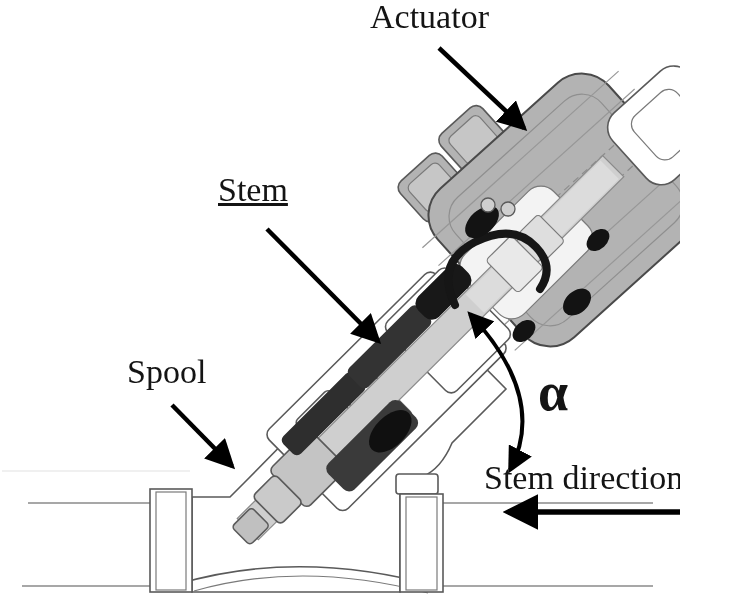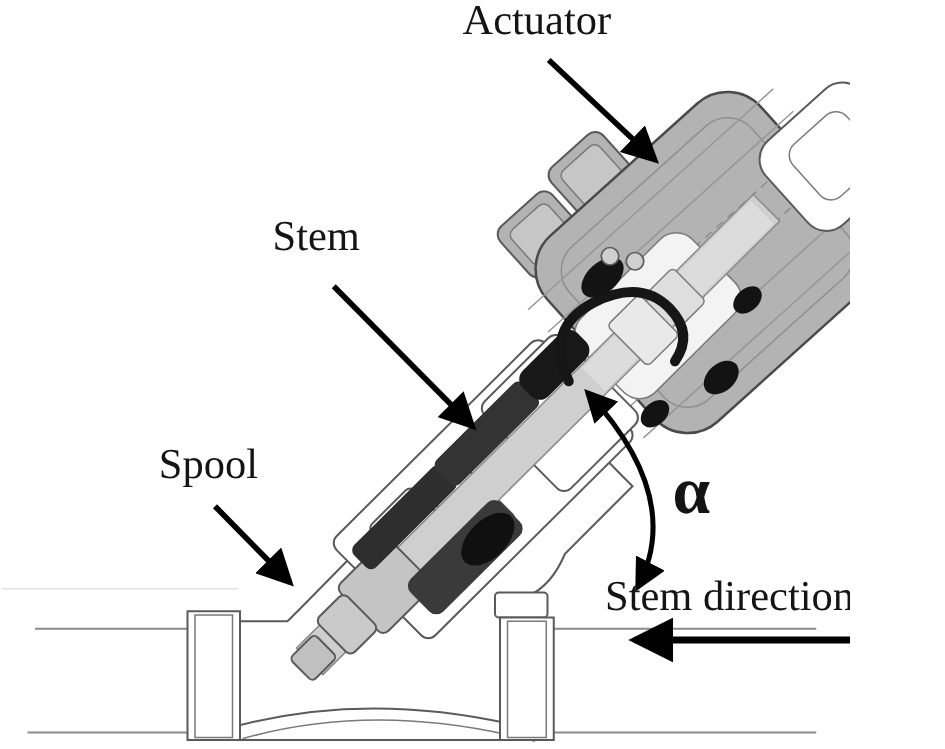--- a/index.html
+++ b/index.html
@@ -122,21 +122,21 @@
 
     <line class="arrow" x1="439" y1="48" x2="524" y2="128" stroke-width="4.5" marker-end="url(#ah)"></line>
     <line class="arrow" x1="267" y1="229" x2="378" y2="341" stroke-width="4.5" marker-end="url(#ah)"></line>
     <line class="arrow" x1="172" y1="405" x2="232" y2="466" stroke-width="4.5" marker-end="url(#ah)"></line>
     <path class="arrow" d="M470,314 Q548,398 510,470" stroke-width="4" marker-start="url(#ah)" marker-end="url(#ah)"></path>
     <line class="arrow" x1="686" y1="512" x2="508" y2="512" stroke-width="5.5" marker-end="url(#ah)"></line>
   </svg>
 
   <div class="label" style="left:370px;top:0px;">Actuator</div>
 
-  <div class="label" style="left:218px;top:173px;">Stem</div>
+  <div class="label" style="left:218px;top:173px;text-decoration:underline;">Stem</div>
 
   <div class="label" style="left:127px;top:355px;text-align:right;">Spool</div>
 
   <div class="label alpha" style="left:538px;top:365px;">α</div>
 
   <div class="label" style="left:484px;top:461px;">Stem direction</div>
 
 </div>
 
 </body></html>

